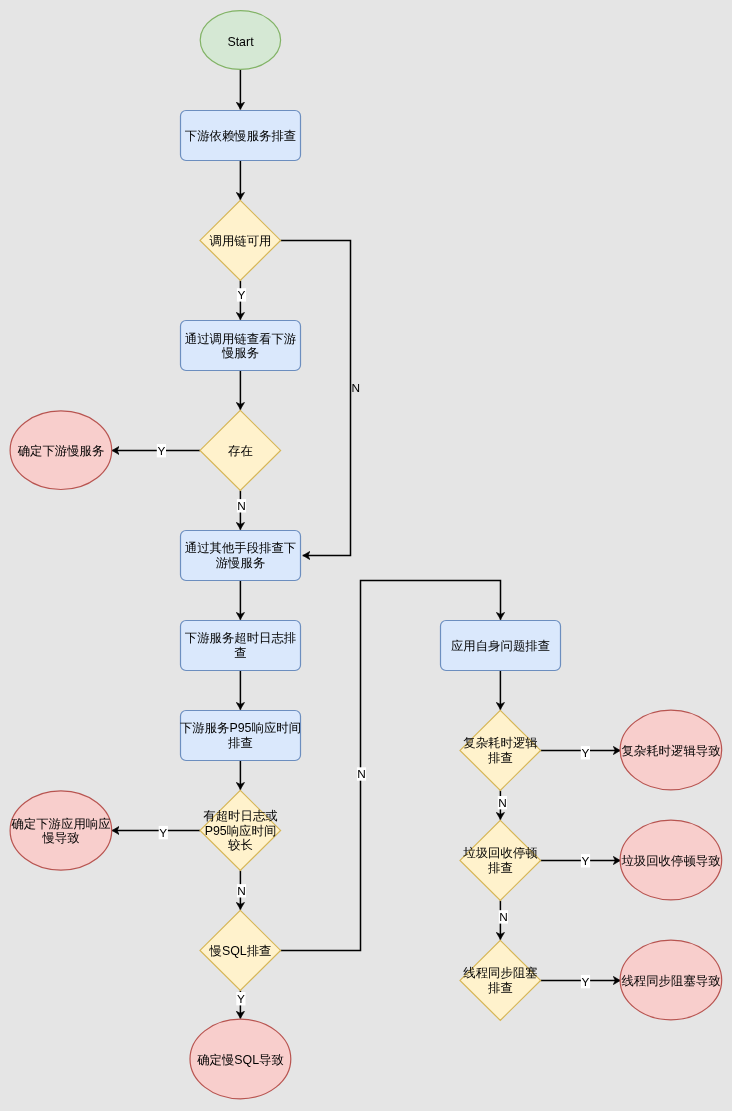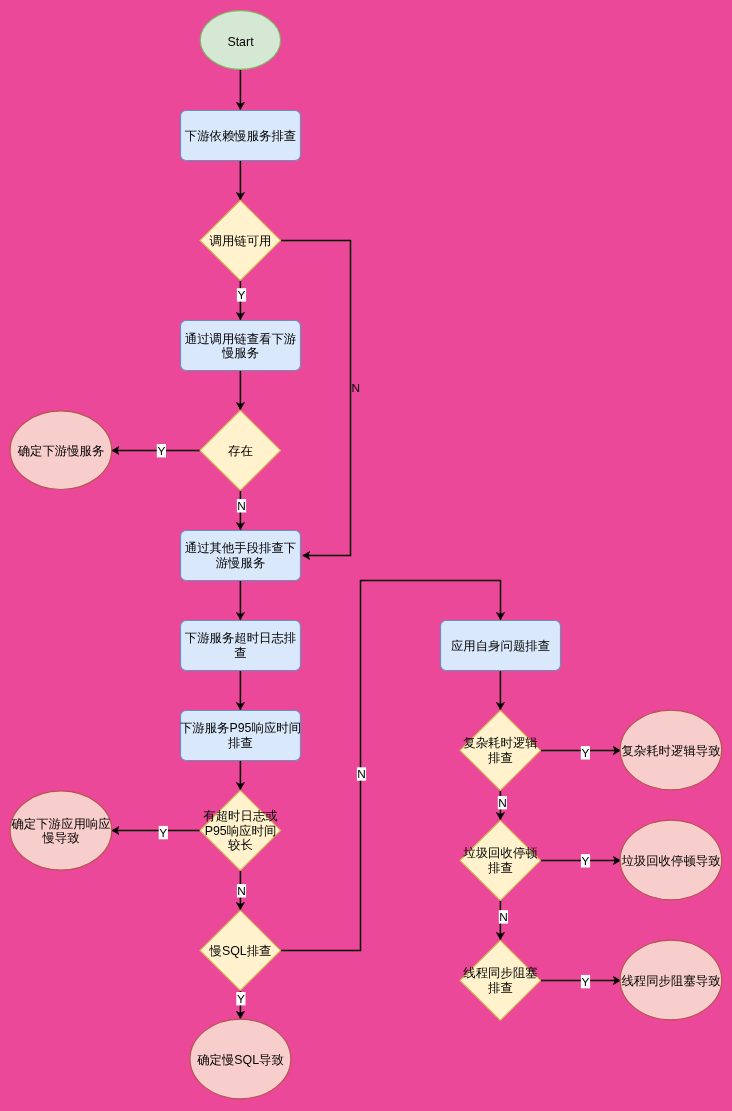--- a/index.html
+++ b/index.html
@@ -1,19 +1,19 @@
 <!DOCTYPE html>
 <html><head>
 <meta charset="utf-8">
 <title>flowchart</title>
 <style>
   html,body{margin:0;padding:0;background:#ffffff;}
   body{width:732px;height:1111px;overflow:hidden;
        font-family:"Liberation Sans",sans-serif;}
-  #canvas{position:relative;width:732px;height:1111px;background:#ec4899;}
+  #canvas{position:relative;width:732px;height:1111px;background:#e5e5e5;}
   svg.diagram{position:absolute;left:0;top:0;width:732px;height:1111px;display:block;
               shape-rendering:geometricPrecision;}
   .nlabel{font-family:"Liberation Sans",sans-serif;font-size:12.4px;fill:#000000;
           text-anchor:middle;}
   .elabel{font-family:"Liberation Sans",sans-serif;font-size:11.8px;fill:#000000;
           text-anchor:middle;}
   .edge{fill:none;stroke:#000000;stroke-width:1.5;}
 </style>
 </head>
 <body>

